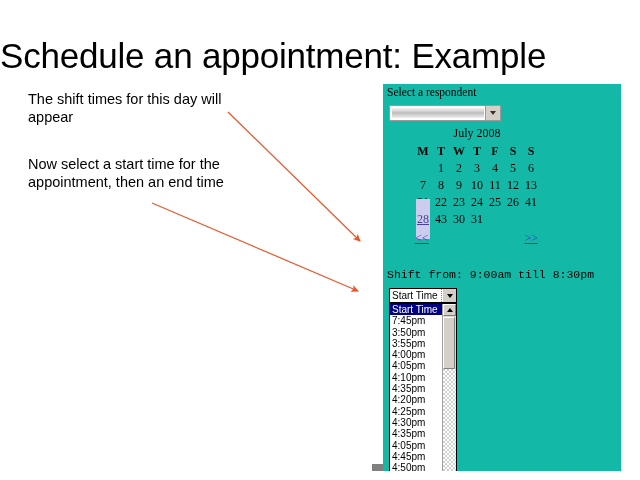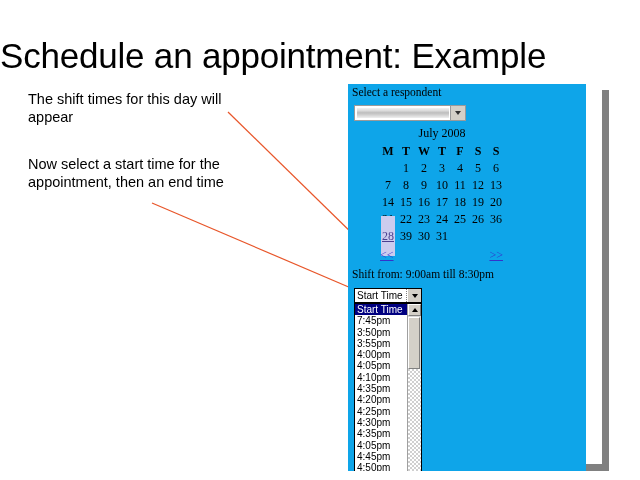--- a/index.html
+++ b/index.html
@@ -46,25 +46,25 @@
   #arrows {
     position: absolute;
     left: 0; top: 0;
     width: 640px; height: 480px;
     pointer-events: none;
   }
 
   
   #shot {
     position: absolute;
-    left: 348px;
+    left: 383px;
     top: 84px;
     width: 238px;
     height: 387px;
-    background: #0ea5e9;
+    background: #14b8a6;
     overflow: hidden;
   }
   #shot-shadow-v {
     position: absolute;
     left: 602px;
     top: 90px;
     width: 7px;
     height: 381px;
     background: #808080;
   }
@@ -172,21 +172,21 @@
     color: #3333cc;
     text-decoration: underline;
   }
   .cal-nav .prev { position: absolute; left: 1px; top: 0; }
   .cal-nav .next { position: absolute; right: 2px; top: 0; }
 
   .shift-line {
     position: absolute;
     left: 4px;
     top: 184px;
-    font-family: Liberation Serif, serif;
+    font-family: Liberation Mono, monospace;
     font-size: 11.5px;
     color: #000000;
     white-space: nowrap;
   }
 
   
   .combo {
     position: absolute;
     left: 6px;
     top: 204px;
@@ -358,40 +358,31 @@
           <tr>
             <td><a>7</a></td>
             <td><a>8</a></td>
             <td><a>9</a></td>
             <td><a>10</a></td>
             <td><a>11</a></td>
             <td><a>12</a></td>
             <td><a>13</a></td>
           </tr>
           <tr>
-            <td><a>14</a></td>
-            <td><a>15</a></td>
-            <td><a>16</a></td>
-            <td><a>17</a></td>
-            <td><a>18</a></td>
-            <td><a>19</a></td>
-            <td><a>20</a></td>
-          </tr>
-          <tr>
             <td><a>21</a></td>
             <td><a>22</a></td>
             <td><a>23</a></td>
             <td><a>24</a></td>
             <td><a>25</a></td>
             <td><a>26</a></td>
-            <td><a>36</a></td>
+            <td><a>41</a></td>
           </tr>
           <tr>
             <td class="sel"><a>28</a></td>
-            <td><a>39</a></td>
+            <td><a>43</a></td>
             <td><a>30</a></td>
             <td><a>31</a></td>
             <td><a></a></td>
             <td><a></a></td>
             <td><a></a></td>
           </tr>
         </tbody>
       </table>
       <div class="cal-nav">
         <a class="prev">&lt;&lt;</a>

